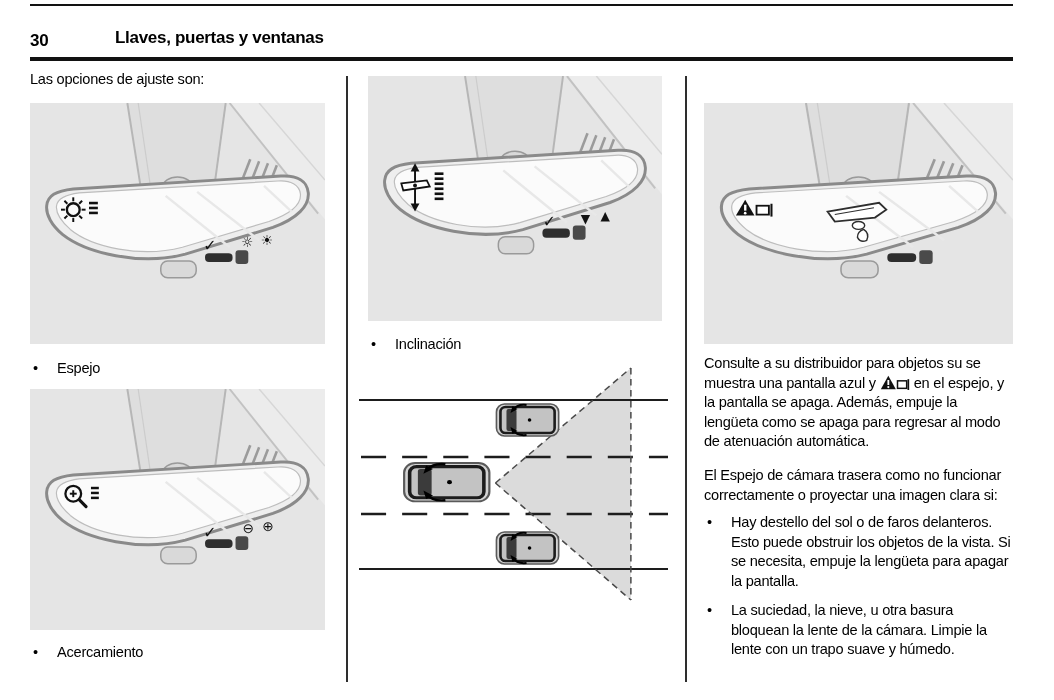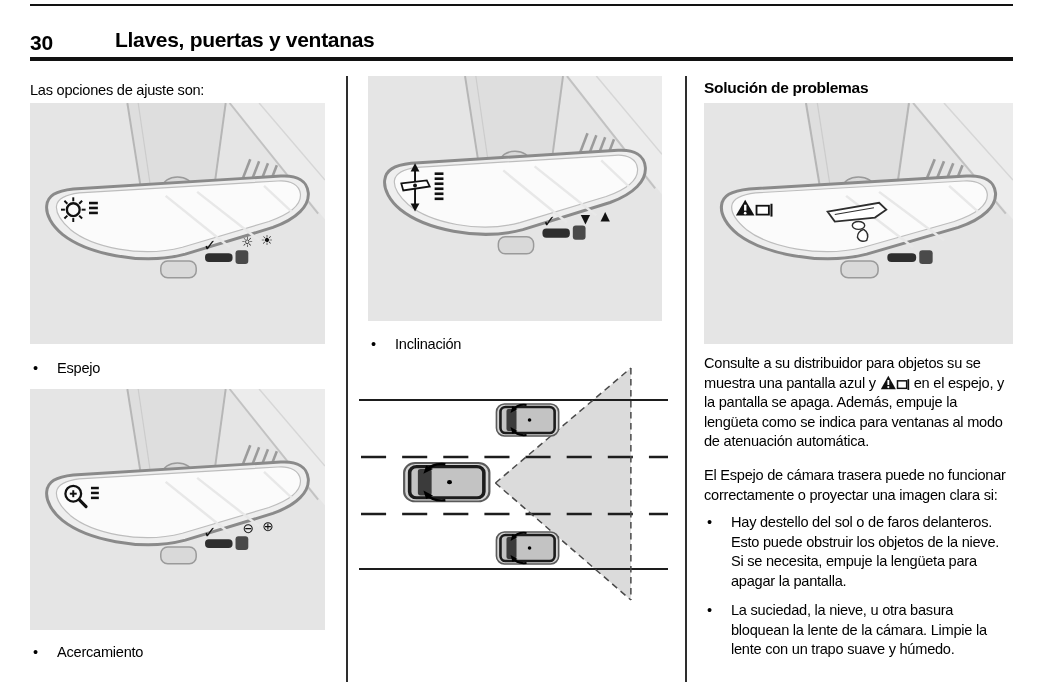--- a/index.html
+++ b/index.html
@@ -2,21 +2,21 @@
 <html><head>
 <meta charset="utf-8">
 <style>
   html,body{margin:0;padding:0;}
   body{
     width:1054px;height:700px;position:relative;background:#ffffff;
     font-family:"Liberation Sans",sans-serif;color:#000;overflow:hidden;
   }
   .abs{position:absolute;}
   .rule{background:#121212;}
-  .h-title{font-weight:bold;font-size:21px;letter-spacing:-0.3px;}
+  .h-title{font-weight:bold;font-size:17px;letter-spacing:-0.3px;}
   .sub-heading{font-weight:bold;font-size:15.5px;letter-spacing:-0.3px;}
   .body-text{font-size:14.6px;line-height:1.34;letter-spacing:-0.25px;}
   .bullet-row{display:flex;align-items:flex-start;}
   .bullet-dot{flex:0 0 24px;font-size:14.6px;line-height:1.34;}
   .bullet-label{flex:1;}
   .divider{background:#2e2e2e;width:1.5px;}
   .sym{font-family:"DejaVu Sans",sans-serif;fill:#111;}
   .inline-icon{vertical-align:-3px;margin:0 4px;}
   p{margin:0;}
 </style>
@@ -68,21 +68,21 @@
 <div class="abs" style="left:0;top:0;width:1054px;height:700px;">
 
   <div class="abs rule" style="left:30px;top:4px;width:983px;height:2px;"></div>
   <div class="abs h-title" style="left:30px;top:31px;">30</div>
   <div class="abs h-title" style="left:115px;top:28px;">Llaves, puertas y ventanas</div>
   <div class="abs rule" style="left:30px;top:57px;width:983px;height:3.5px;"></div>
 
   <div class="abs divider" style="left:346px;top:76px;height:606px;"></div>
   <div class="abs divider" style="left:685px;top:76px;height:606px;"></div>
 
-  <div class="abs body-text" style="left:30px;top:81px;width:300px;">Las opciones de ajuste son:</div>
+  <div class="abs body-text" style="left:30px;top:70px;width:300px;">Las opciones de ajuste son:</div>
 
   <svg class="abs" style="left:30px;top:103px;" width="295" height="241" viewBox="0 0 300 244" preserveAspectRatio="none">
     <use href="#mirror-base"></use>
     <g>
       <circle cx="44" cy="108" r="6.5" fill="none" stroke="#111" stroke-width="2.4"></circle>
       <g stroke="#111" stroke-width="2">
         <line x1="44" y1="95.5" x2="44" y2="99.5"></line>
           <line x1="44" y1="116.5" x2="44" y2="120.5"></line>
         <line x1="31.5" y1="108" x2="35.5" y2="108"></line>
           <line x1="52.5" y1="108" x2="56.5" y2="108"></line>
@@ -173,21 +173,20 @@
     <g stroke="#4a4a4a" stroke-width="1.5" stroke-dasharray="6.5 4.5" fill="none">
       <line x1="136" y1="120" x2="271" y2="5"></line>
       <line x1="136" y1="120" x2="271" y2="237"></line>
       <line x1="271" y1="5" x2="271" y2="237"></line>
     </g>
     <use href="#car-top" transform="translate(137,41)"></use>
     <use href="#car-top" transform="translate(45,100) scale(1.37,1.2)"></use>
     <use href="#car-top" transform="translate(137,169)"></use>
   </svg>
 
-  <div class="abs sub-heading" style="left:704px;top:79px;width:310px;">Solución de problemas</div>
 
   <svg class="abs" style="left:704px;top:103px;" width="309" height="241" viewBox="0 0 300 244" preserveAspectRatio="none">
     <use href="#mirror-base"></use>
     <g>
       <polygon points="31,114 49,114 40,98" fill="#111"></polygon>
       <rect x="38.9" y="103" width="2.3" height="6" fill="#fff"></rect>
       <circle cx="40" cy="111.5" r="1.3" fill="#fff"></circle>
       <rect x="51" y="104" width="12" height="9" fill="#fff" stroke="#111" stroke-width="1.8"></rect>
       <line x1="65.5" y1="102" x2="65.5" y2="115" stroke="#111" stroke-width="2"></line>
     </g>
@@ -199,28 +198,28 @@
     </g>
   </svg>
 
   <p class="abs body-text" style="left:704px;top:354px;width:310px;">
     <span>Consulte a su distribuidor para objetos su se muestra una pantalla azul y</span><svg class="inline-icon" width="30" height="17" viewBox="0 0 36 20">
         <polygon points="1,18 19,18 10,2" fill="#111"></polygon>
         <rect x="8.9" y="7" width="2.2" height="6" fill="#fff"></rect>
         <circle cx="10" cy="15.5" r="1.3" fill="#fff"></circle>
         <rect x="21" y="8" width="11" height="9" fill="#fff" stroke="#111" stroke-width="1.8"></rect>
         <line x1="34" y1="6" x2="34" y2="19" stroke="#111" stroke-width="2"></line>
-      </svg><span>en el espejo, y la pantalla se apaga. Además, empuje la lengüeta como se indica para ventanas al modo de atenuación automática.</span>
+      </svg><span>en el espejo, y la pantalla se apaga. Además, empuje la lengüeta como se apaga para regresar al modo de atenuación automática.</span>
   </p>
 
-  <p class="abs body-text" style="left:704px;top:466px;width:310px;">El Espejo de cámara trasera puede no funcionar correctamente o proyectar una imagen clara si:</p>
+  <p class="abs body-text" style="left:704px;top:466px;width:310px;">El Espejo de cámara trasera como no funcionar correctamente o proyectar una imagen clara si:</p>
 
   <div class="abs bullet-row body-text" style="left:707px;top:513px;width:308px;">
     <span class="bullet-dot">•</span>
-    <span class="bullet-label">Hay destello del sol o de faros delanteros. Esto puede obstruir los objetos de la nieve. Si se necesita, empuje la lengüeta para apagar la pantalla.</span>
+    <span class="bullet-label">Hay destello del sol o de faros delanteros. Esto puede obstruir los objetos de la vista. Si se necesita, empuje la lengüeta para apagar la pantalla.</span>
   </div>
 
   <div class="abs bullet-row body-text" style="left:707px;top:601px;width:308px;">
     <span class="bullet-dot">•</span>
     <span class="bullet-label">La suciedad, la nieve, u otra basura bloquean la lente de la cámara. Limpie la lente con un trapo suave y húmedo.</span>
   </div>
 
 </div>
 
 </body></html>

